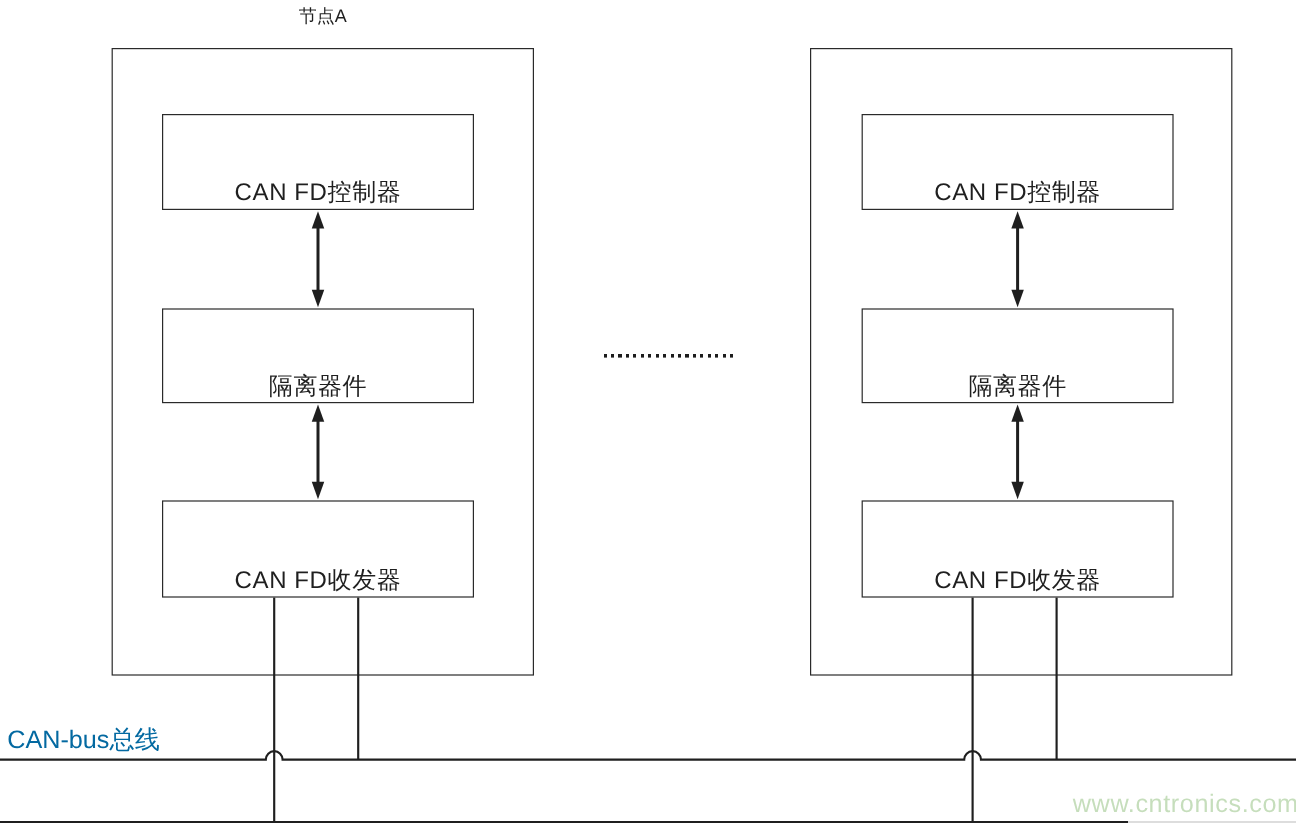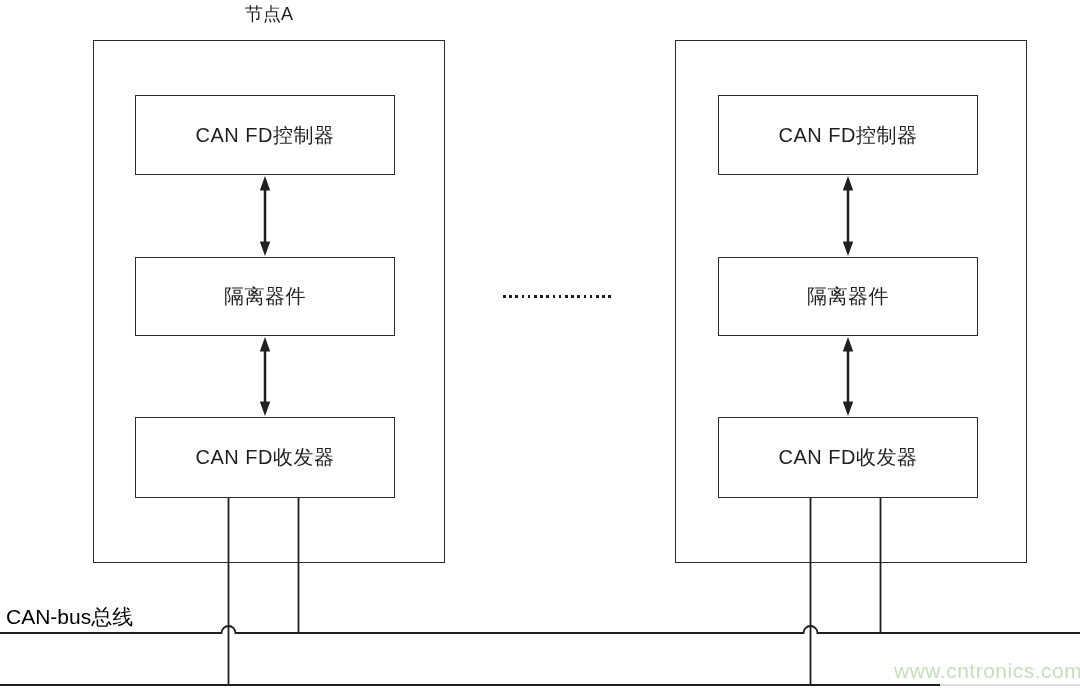--- a/index.html
+++ b/index.html
@@ -15,40 +15,40 @@
     font-family: "Liberation Sans", sans-serif;
     color: #1f1f1f;
     overflow: hidden;
   }
   .node-title {
     position: absolute;
     top: 2px;
     height: 24px;
     line-height: 24px;
     text-align: center;
-    font-size: 18px;
+    font-size: 15px;
     color: #1f1f1f;
   }
   .outer-box {
     position: absolute;
     top: 40px;
     width: 352px;
     height: 523px;
     border: 1.6px solid #2a2a2a;
     box-sizing: border-box;
     background: transparent;
   }
   .comp-box {
     position: absolute;
     width: 260px;
     border: 1.6px solid #2a2a2a;
     box-sizing: border-box;
     background: #ffffff;
     display: flex;
-    align-items: center;
+    align-items: flex-end;
     justify-content: center;
   }
   .comp-label {
     font-size: 20px;
     color: #1f1f1f;
     letter-spacing: 0.5px;
   }
   .dotted-separator {
     position: absolute;
     left: 503px;
@@ -56,21 +56,21 @@
     width: 112px;
     height: 3px;
     background: repeating-linear-gradient(to right, #1c1c1c 0px, #1c1c1c 2.6px, transparent 2.6px, transparent 6.2px);
   }
   .bus-label {
     position: absolute;
     left: 6px;
     top: 606px;
     font-size: 21px;
     line-height: 22px;
-    color: #000000;
+    color: #0369a1;
   }
   .watermark {
     position: absolute;
     left: 894px;
     top: 660px;
     font-size: 21px;
     line-height: 22px;
     letter-spacing: 0.5px;
   }
   svg.wires {

